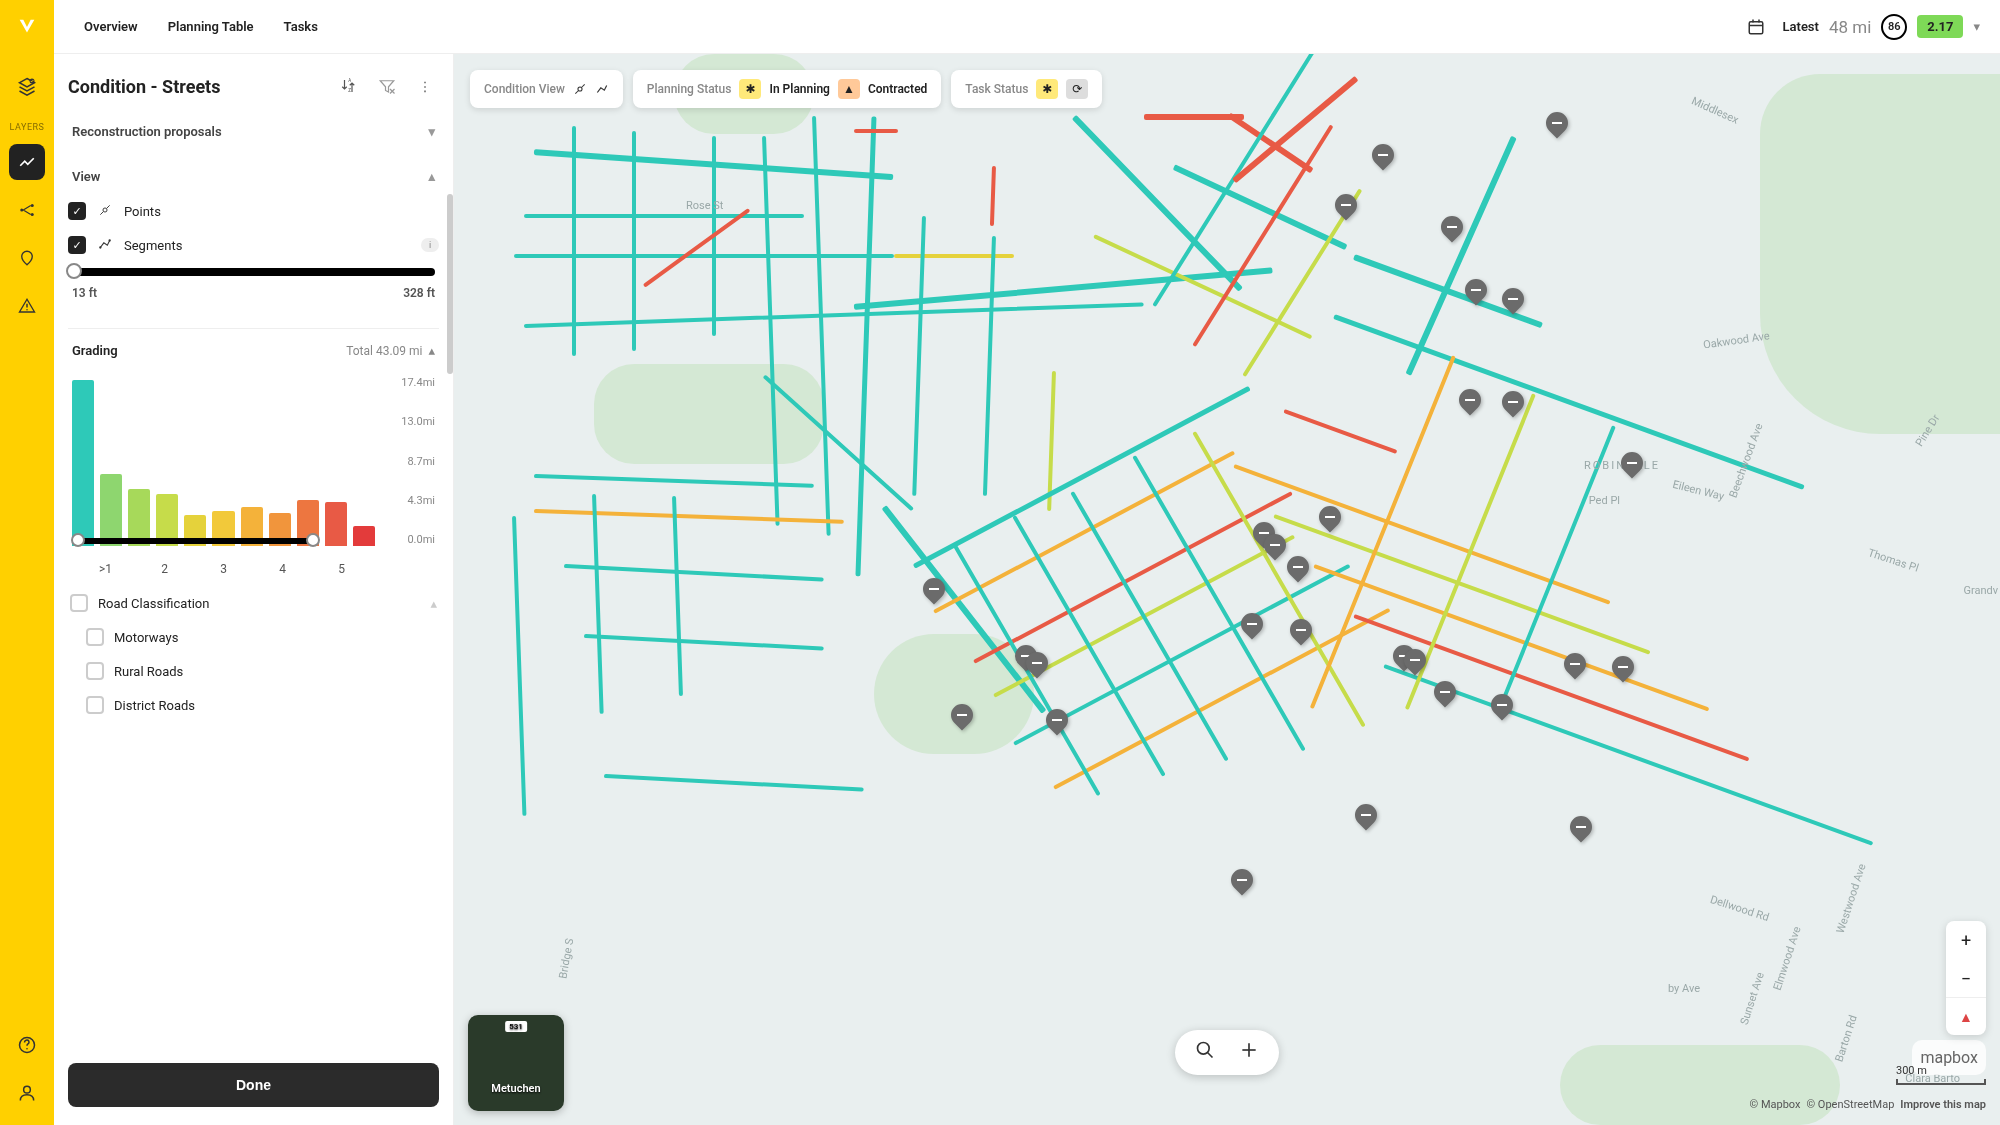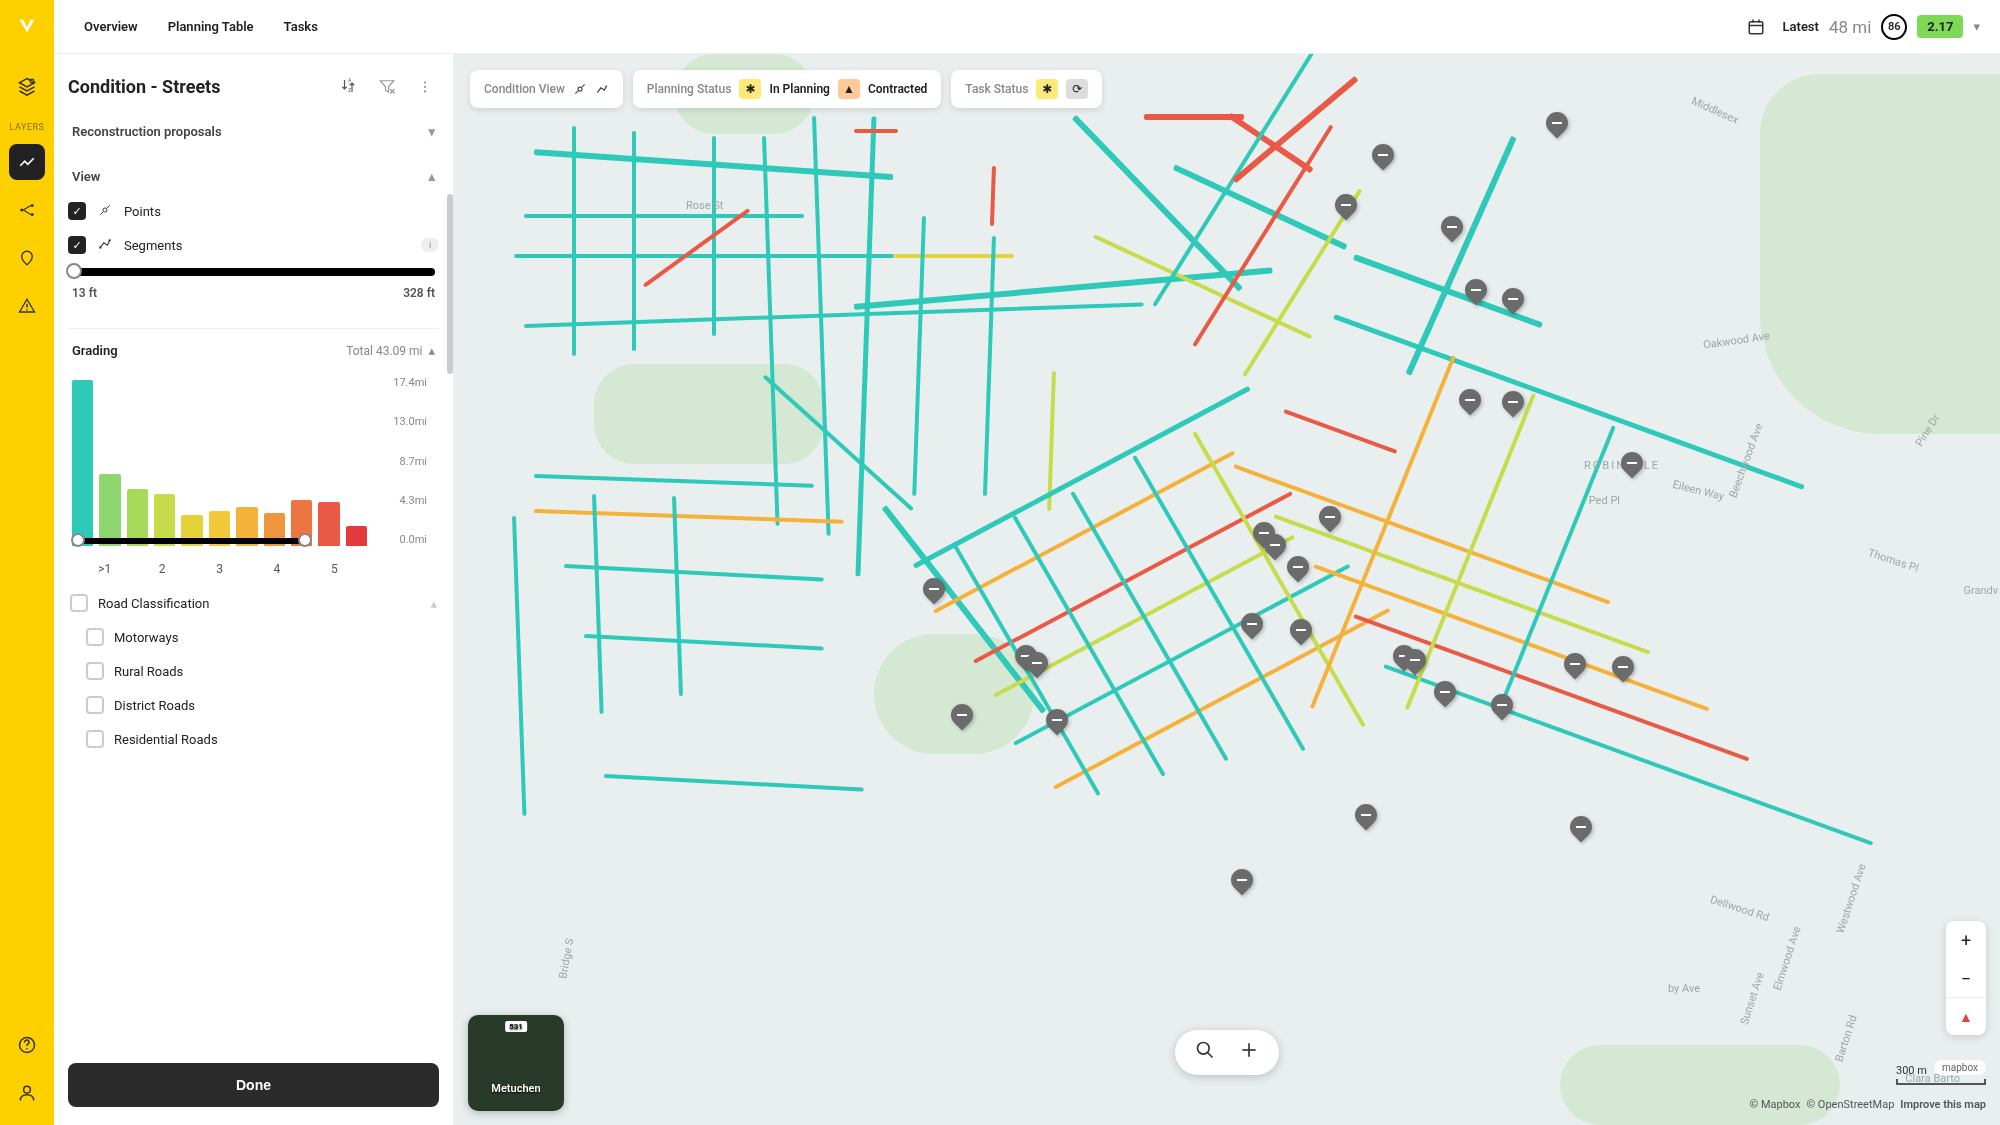--- a/index.html
+++ b/index.html
@@ -53,21 +53,21 @@
 .slider .handle { position: absolute; width: 16px; height: 16px; background: #fff; border: 2px solid #888; border-radius: 50%; top: -5px; }
 .slider .handle.l { left: -6px; }
 .slider-labels { display: flex; justify-content: space-between; font-size: 12px; color: #555; margin-top: 10px; font-weight: 600; }
 hr.divider { border: none; border-top: 1px solid #eee; margin: 6px 0; }
 
 .grading-head { display: flex; align-items: center; padding: 8px 4px; }
 .grading-head .title { font-weight: 600; }
 .grading-head .total { margin-left: auto; color: #888; font-size: 12px; }
 .grading-head .carettiny { margin-left: 6px; color: #888; }
 
-.chartbox { position: relative; height: 200px; margin: 10px 12px 6px 4px; }
+.chartbox { position: relative; height: 200px; margin: 10px 4px 6px 4px; }
 .yaxis { position: absolute; right: 0; top: 0; bottom: 30px; width: 50px; display: flex; flex-direction: column; justify-content: space-between; font-size: 11px; color: #888; text-align: right; }
 .bars { position: absolute; left: 0; right: 60px; bottom: 30px; top: 0; display: flex; align-items: flex-end; gap: 6px; }
 .bars .bar { flex: 1; border-radius: 2px 2px 0 0; }
 .xaxis { position: absolute; left: 0; right: 60px; bottom: 0; display: flex; justify-content: space-between; font-size: 12px; color: #555; padding: 8px 4px 0; }
 .xaxis span { flex: 1; text-align: center; }
 .slider2 { position: relative; height: 6px; background: #000; border-radius: 3px; margin: 4px 60px 10px 4px; }
 .slider2 .handle { position: absolute; width: 14px; height: 14px; background: #fff; border: 2px solid #888; border-radius: 50%; top: -5px; }
 
 .classification { padding: 4px 0; }
 .class-head { display: flex; align-items: center; gap: 10px; padding: 8px 2px; cursor: pointer; }
@@ -101,21 +101,21 @@
 .zoompill span { cursor: pointer; }
 
 .zoomright { position: absolute; right: 14px; bottom: 90px; width: 40px; background: #fff; border-radius: 8px; box-shadow: 0 2px 8px rgba(0,0,0,0.15); z-index: 20; display: flex; flex-direction: column; }
 .zoomright .zbtn { height: 38px; display: flex; align-items: center; justify-content: center; cursor: pointer; font-size: 18px; }
 .zoomright .zbtn.compass { color: #d44; border-top: 1px solid #eee; font-size: 14px; }
 
 .scalebar { position: absolute; right: 14px; bottom: 40px; z-index: 20; font-size: 11px; color: #333; text-align: left; }
 .scalebar .bar { width: 90px; height: 6px; border: 2px solid #555; border-top: none; margin-top: 2px; }
 
 .attribution { position: absolute; right: 14px; bottom: 14px; z-index: 20; font-size: 11px; color: #555; display: flex; gap: 6px; align-items: center; }
-.mapboxlogo { position: absolute; right: 14px; bottom: 50px; z-index: 19; background: rgba(255,255,255,0.8); padding: 2px 8px; border-radius: 10px; font-size: 10px; color: #666; }
+.mapboxlogo { position: absolute; right: 14px; bottom: 50px; z-index: 19; background: rgba(255,255,255,0.8); padding: 8px 8px; border-radius: 10px; font-size: 16px; color: #666; }
 .maplabel { position: absolute; color: #9aa8a8; font-size: 11px; z-index: 6; }
 
 
 .scroll-hint { position: absolute; right: 0; top: 140px; width: 6px; height: 180px; background: #ccc; border-radius: 3px; }
 </style>
 </head>
 <body>
 
 <div class="app">
 
@@ -317,24 +317,20 @@
           <span class="chkbox empty"></span>
           <span>Motorways</span>
         </div>
         <div class="class-item">
           <span class="chkbox empty"></span>
           <span>Rural Roads</span>
         </div>
         <div class="class-item">
           <span class="chkbox empty"></span>
           <span>District Roads</span>
-        </div>
-        <div class="class-item">
-          <span class="chkbox empty"></span>
-          <span>Residential Roads</span>
         </div>
       </div>
 
       <button class="done-btn">Done</button>
     </div>
 
     <div class="maparea">
 
       <div class="mapbg-park" style="left:140px; top:310px; width:230px; height:100px;"></div>
       <div class="mapbg-park" style="left:220px; top:0px; width:140px; height:80px;"></div>

